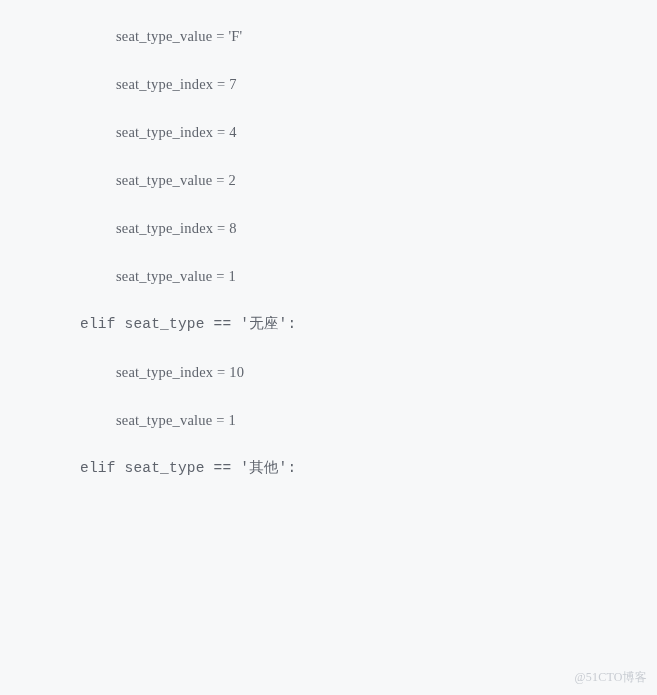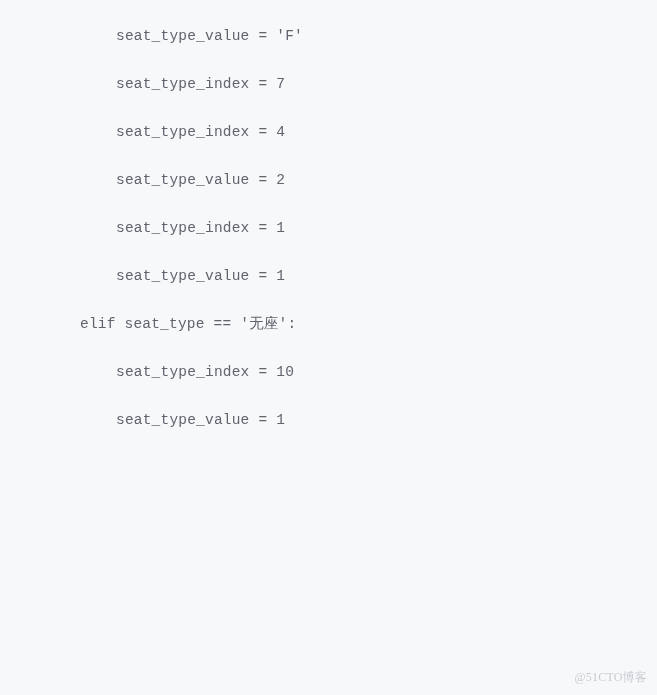--- a/index.html
+++ b/index.html
@@ -22,35 +22,36 @@
   }
   .watermark {
     position: absolute;
     bottom: 6px;
     right: 10px;
     font-size: 12px;
     color: #c8ccd2;
     font-family: Liberation Serif, serif;
   }
   .indent1 { padding-left: 64px; }
-  .indent2 { padding-left: 100px; }
+  .indent2 { padding-left: 100px; font-family: Liberation Serif, serif; }
 </style>
 </head>
 <body>
 
 <div class="code-area">
 <div class="indent2">seat_type_value = 'F'</div>
 <div class="indent2">seat_type_index = 7</div>
 <div class="indent2">seat_type_index = 4</div>
 <div class="indent2">seat_type_value = 2</div>
-<div class="indent2">seat_type_index = 1</div>
+<div class="indent2">seat_type_index = 8</div>
 <div class="indent2">seat_type_value = 1</div>
 <div class="indent1">elif seat_type == '无座':</div>
 <div class="indent2">seat_type_index = 10</div>
 <div class="indent2">seat_type_value = 1</div>
+<div class="indent1">elif seat_type == '其他':</div>
 
 
 
 
 
 
 
 
 
 

